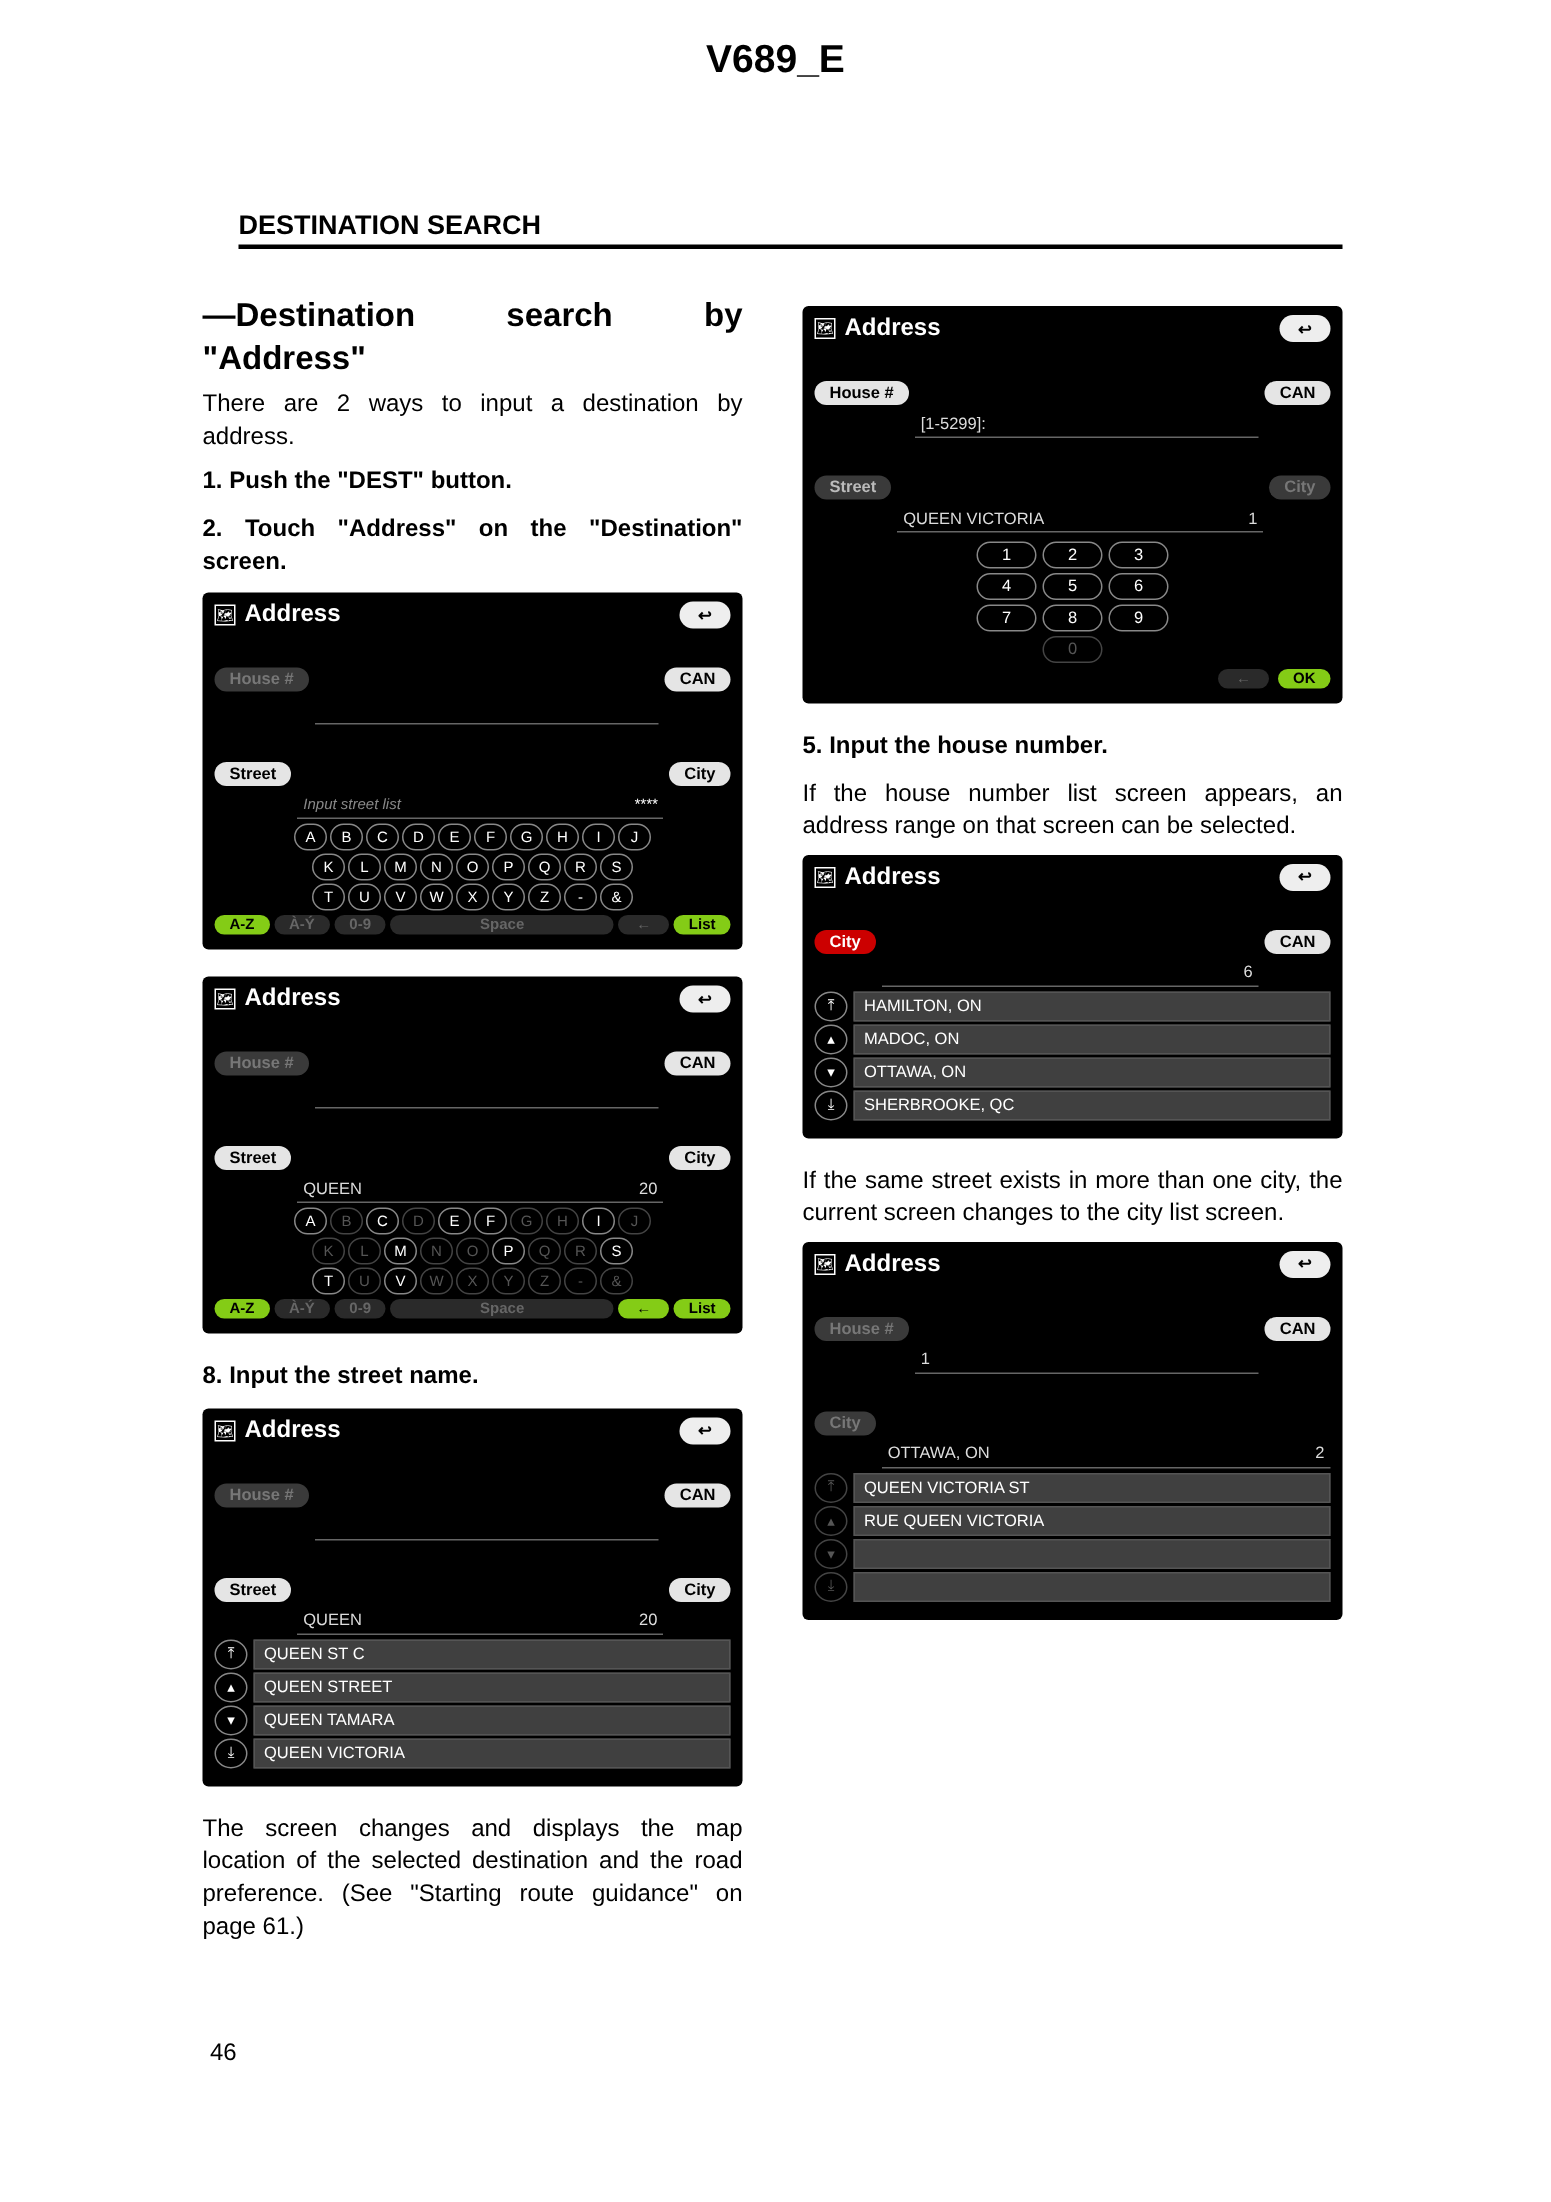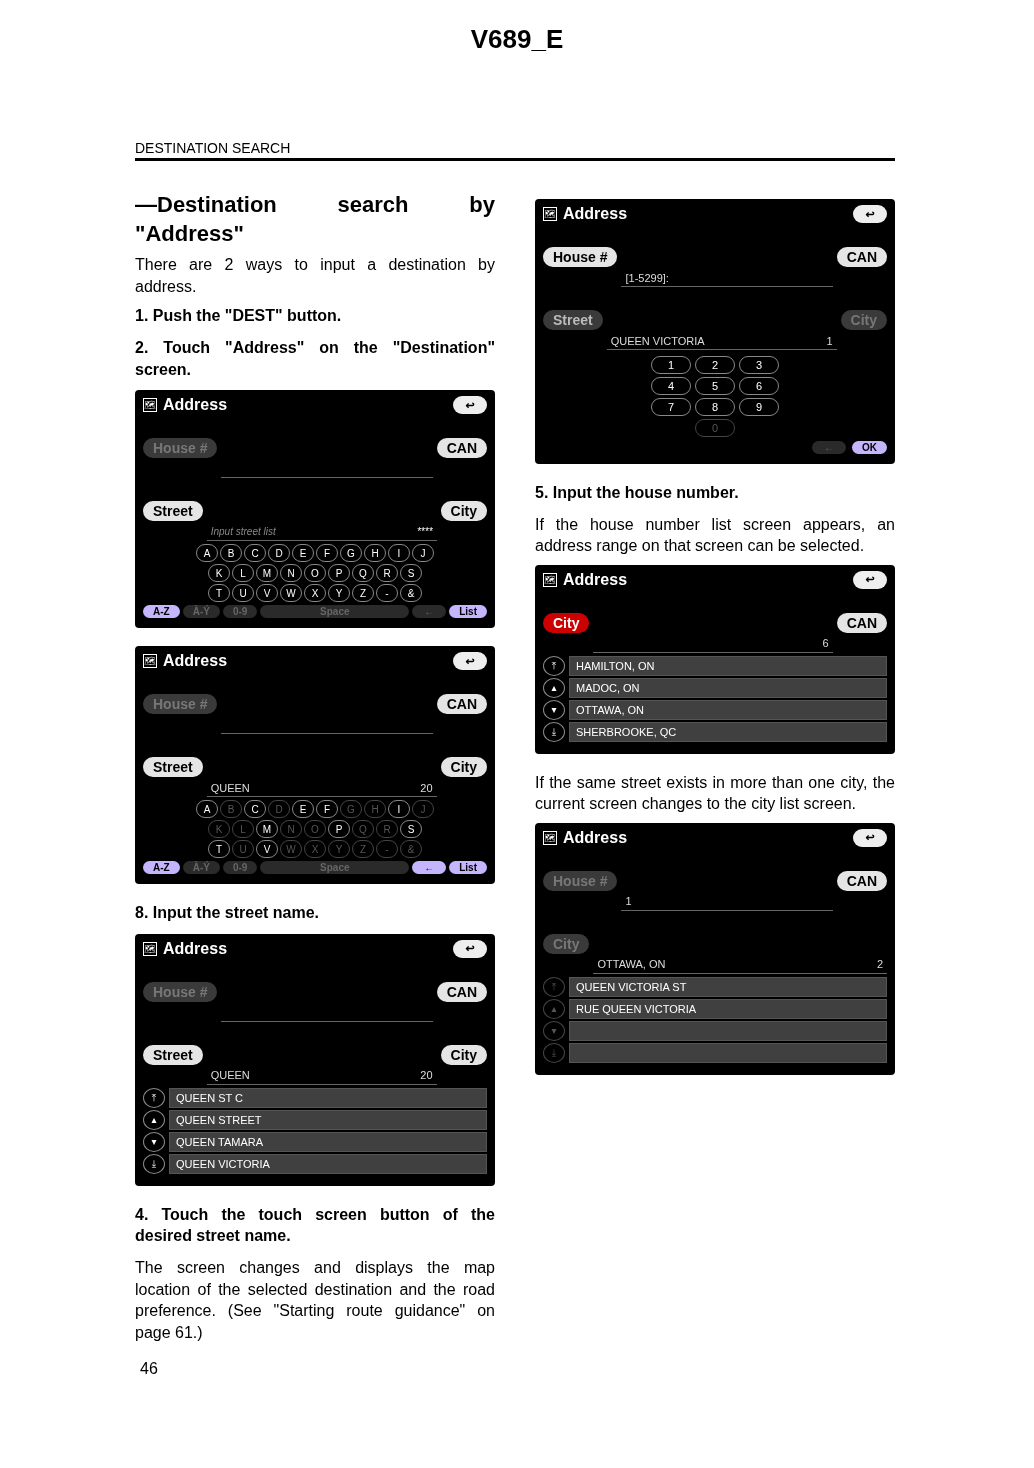--- a/index.html
+++ b/index.html
@@ -19,25 +19,26 @@
     font-size: 26px;
     font-weight: bold;
   }
   .page {
     position: absolute;
     top: 140px;
     left: 135px;
     width: 760px;
   }
   .section-header {
-    font-size: 14px;
-    font-weight: normal;
+    font-size: 18px;
+    font-weight: bold;
     border-bottom: 3px solid #000;
     padding-bottom: 2px;
     margin-bottom: 30px;
+    margin-left: 24px;
   }
   .columns {
     display: flex;
     gap: 40px;
   }
   .col {
     flex: 1;
     min-width: 360px;
     font-size: 16px;
   }
@@ -100,21 +101,21 @@
     display: flex;
     align-items: center;
     gap: 4px;
     margin: 3px 0;
   }
   .pill {
     background: #e5e5e5;
     color: #000;
     border-radius: 10px;
     padding: 2px 10px;
-    font-size: 14px;
+    font-size: 11px;
     font-weight: bold;
     white-space: nowrap;
   }
   .pill.dark {
     background: #3a3a3a;
     color: #bbb;
   }
   .pill.dark.dimmer {
     color: #777;
   }
@@ -149,21 +150,21 @@
   .key.dim {
     color: #555;
     border-color: #444;
   }
   .bottom-row {
     display: flex;
     gap: 3px;
     margin-top: 3px;
   }
   .bpill {
-    background: #c4b5fd;
+    background: #84cc16;
     color: #000;
     border-radius: 9px;
     padding: 1px 10px;
     font-size: 10px;
     font-weight: bold;
   }
   .bpill.dim {
     background: #2a2a2a;
     color: #666;
   }
@@ -405,21 +406,20 @@
               <span class="scroll-btn">▾</span>
               <span class="list-cell">QUEEN TAMARA</span>
             </div>
           <div class="list-row">
               <span class="scroll-btn">⤓</span>
               <span class="list-cell">QUEEN VICTORIA</span>
             </div>
         </div>
       </div>
 
-      <div class="step">4.  Touch the touch screen button of the desired street name.</div>
       <div class="body-text">The screen changes and displays the map location of the selected destination and the road preference. (See "Starting route guidance" on page 61.)</div>
     </div>
 
     <div class="col">
 
       <div class="screenshot">
         <div class="ss-title-row">
           <span class="ss-map-icon">🗺</span>
           <span class="ss-title">Address</span>
           <span class="back-btn">↩</span>

